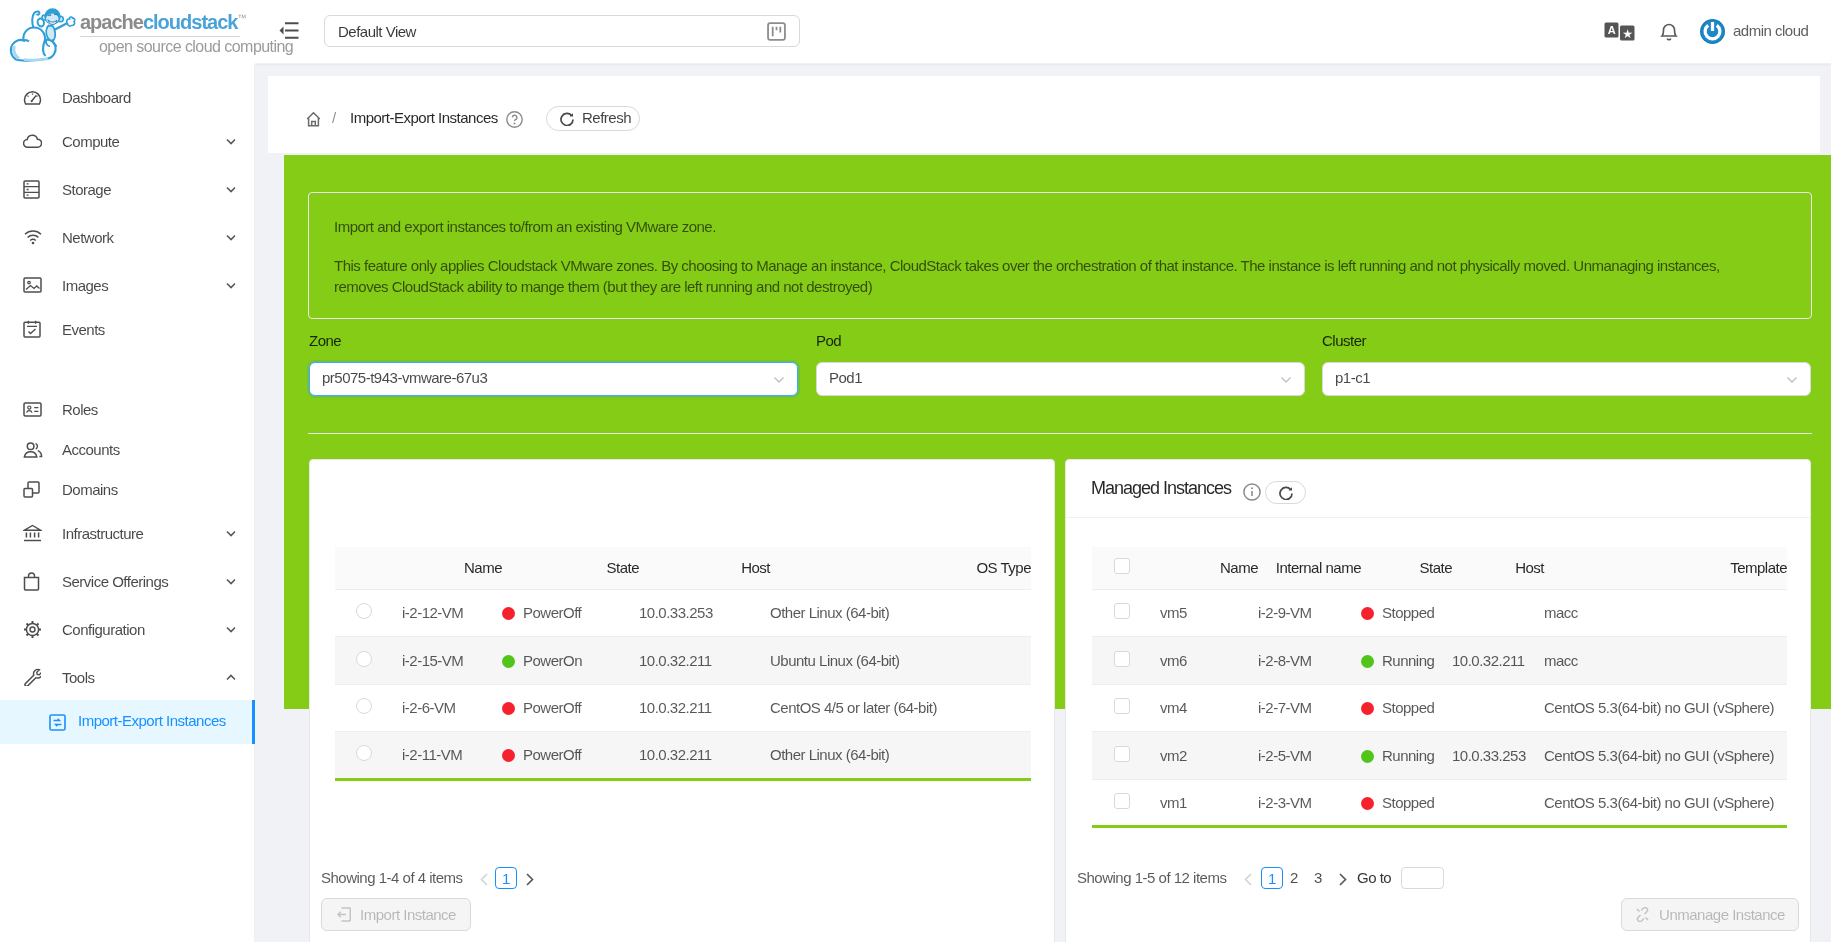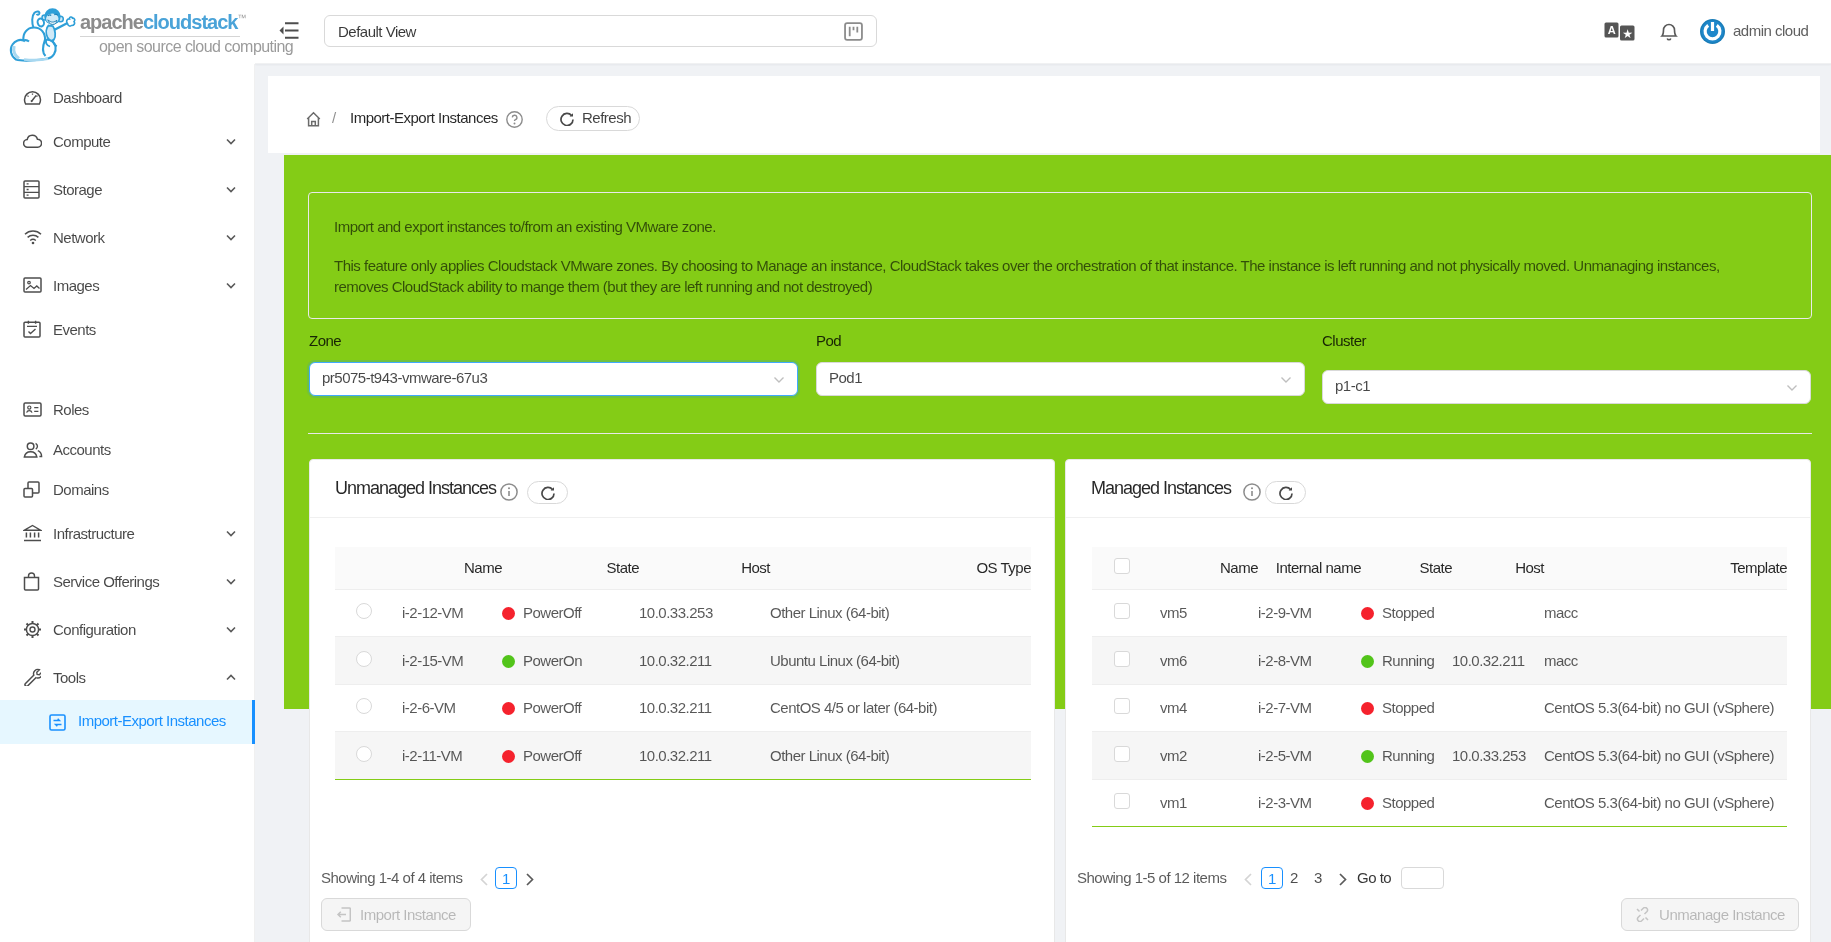--- a/index.html
+++ b/index.html
@@ -4,31 +4,31 @@
 <style>
 * { margin:0; padding:0; box-sizing:border-box; }
 html,body { width:1831px; height:942px; overflow:hidden; background:#f0f2f5;
   font-family:"Liberation Sans", sans-serif; font-size:15px; letter-spacing:-0.5px;
   color:rgba(0,0,0,.65); }
 
 #sidebar { position:absolute; left:0; top:0; width:255px; height:942px; background:#fff;
   border-right:1px solid #f0f0f0; z-index:5; }
 .mi { position:absolute; left:0; width:255px; height:40px; display:flex; align-items:center; color:rgba(0,0,0,.72); }
 .mi svg { position:absolute; left:23px; }
-.mi .t { position:absolute; left:53px; }
+.mi .t { position:absolute; left:62px; }
 .mi .chev { position:absolute; left:226px; }
 #sel-item { position:absolute; left:0; top:700px; width:255px; height:44px; background:#e6f7ff;
   border-right:3px solid #1890ff; }
 #sel-item svg { position:absolute; left:49px; top:14px; }
 #sel-item .t { position:absolute; left:78px; top:12px; color:#1890ff; }
 
 #header { position:absolute; left:255px; top:0; width:1576px; height:64px; background:#fff;
   box-shadow:0 1px 2px rgba(0,21,41,.05); border-bottom:1px solid #f0f1f2; z-index:4; }
 #logo { position:absolute; left:0; top:0; width:255px; height:64px; background:#fff; z-index:6; }
-#viewinput { position:absolute; left:69px; top:15px; width:553px; height:32px; border:1px solid #d9d9d9;
+#viewinput { position:absolute; left:69px; top:15px; width:476px; height:32px; border:1px solid #d9d9d9;
   border-radius:6px; background:#fff; }
 #viewinput .txt { position:absolute; left:13px; top:7px; color:rgba(0,0,0,.78); }
 
 #bccard { position:absolute; left:268px; top:76px; width:1552px; height:77px; background:#fff; }
 #maincard { position:absolute; left:284px; top:155px; width:1552px; height:554px; background:#84cc16; }
 #infobox { position:absolute; left:24px; top:37px; width:1504px; height:127px; border:1px solid #e9e9e9;
   border-radius:4px; color:rgba(0,0,0,.62); }
 #infobox p { margin:0 0 18px 0; line-height:21px; white-space:nowrap; }
 .sellabel { position:absolute; top:177px; color:rgba(0,0,0,.82); }
 .selbox { position:absolute; top:207px; width:489px; height:34px; background:#fff; border:1px solid #d9d9d9;
@@ -42,21 +42,21 @@
 #card1 { left:25px; width:746px; }
 #card2 { left:781px; width:746px; }
 .cardhead { position:absolute; left:0; top:0; right:0; height:58px; border-bottom:1px solid #f0f0f0; }
 .cardtitle { position:absolute; left:25px; top:18px; font-size:18px; color:rgba(0,0,0,.85); letter-spacing:-1px; white-space:nowrap; }
 .pill { position:absolute; width:41px; height:23px; border:1px solid #d9d9d9; border-radius:12px; background:#fff; }
 table.grid { position:absolute; border-collapse:collapse; font-size:15px; color:rgba(0,0,0,.66); }
 table.grid th { background:#fafafa; font-weight:500; color:rgba(0,0,0,.85); text-align:right; height:42px; padding:0; }
 table.grid td { height:47.5px; padding:0; border-top:1px solid #eeeeee; }
 table.grid td:first-child, table.grid th:first-child { padding-right:9px; }
 table.grid tr.alt td { background:#f6f6f6; }
-table.grid tr.last td { border-bottom:1px solid #84cc16; }
+table.grid tr.last td { border-bottom:3px solid #84cc16; }
 .dot { display:inline-block; width:13px; height:13px; border-radius:50%; vertical-align:-2px; margin-right:8px; }
 .dot.red { background:#f5222d; } .dot.green { background:#52c41a; }
 .radio { display:inline-block; width:16px; height:16px; border-radius:50%; border:1px solid #d9d9d9; background:#fff; }
 .cb { display:inline-block; width:16px; height:16px; border-radius:3px; border:1px solid #d9d9d9; background:#fff; }
 .pgrow { position:absolute; top:407px; }
 .pgnum { display:inline-block; min-width:22px; height:22px; border:1px solid #1890ff; border-radius:4px;
   color:#1890ff; text-align:center; line-height:21px; background:#fff; }
 .btn-disabled { position:absolute; height:33px; background:#f5f5f5; border:1px solid #d9d9d9; border-radius:6px;
   color:rgba(0,0,0,.25); display:flex; align-items:center; justify-content:center; gap:9px; }
 </style>
@@ -297,43 +297,29 @@
     <svg width="12" height="12" viewBox="0 0 12 12">
         <path d="M1.5 3.5 L6 8 L10.5 3.5" fill="none" stroke="#bfbfbf" stroke-width="1.4"></path>
       </svg>
     </div>
   <div class="selbox" style="left:532px;">
       <span class="val">Pod1</span>
     <svg width="12" height="12" viewBox="0 0 12 12">
         <path d="M1.5 3.5 L6 8 L10.5 3.5" fill="none" stroke="#bfbfbf" stroke-width="1.4"></path>
       </svg>
     </div>
-  <div class="selbox" style="left:1038px;margin-top:8px;">
+  <div class="selbox" style="left:1038px;">
       <span class="val">p1-c1</span>
     <svg width="12" height="12" viewBox="0 0 12 12">
         <path d="M1.5 3.5 L6 8 L10.5 3.5" fill="none" stroke="#bfbfbf" stroke-width="1.4"></path>
       </svg>
     </div>
   <div id="hr1"></div>
 
   <div class="card" id="card1">
-    <div class="cardhead">
-        <span class="cardtitle">Unmanaged Instances</span>
-      <svg width="18" height="18" viewBox="0 0 18 18" style="position:absolute;left:190px;top:23px;">
-          <circle cx="9" cy="9" r="8.1" fill="none" stroke="#8c8c8c" stroke-width="1.5"></circle>
-          <path d="M9 8 v5" stroke="#8c8c8c" stroke-width="1.6"></path>
-          <circle cx="9" cy="5.3" r="1" fill="#8c8c8c"></circle>
-        </svg>
-      <div class="pill" style="left:217px;top:21px;">
-        <svg width="14" height="14" viewBox="0 0 14 14" style="position:absolute;left:13px;top:4px;">
-            <path d="M11.6 3.6 a6 6 0 1 0 1.4 3.8" fill="none" stroke="#484848" stroke-width="1.7"></path>
-            <path d="M13 1.2 L13 4.6 L9.6 4.6" fill="#484848"></path>
-          </svg>
-      </div>
-    </div>
     <table class="grid" style="left:25px; top:87px; width:696px;">
       <colgroup>
           <col style="width:67px">
           <col style="width:100px">
           <col style="width:137px">
           <col style="width:131px">
           <col>
         </colgroup>
       <tbody>
           <tr>

